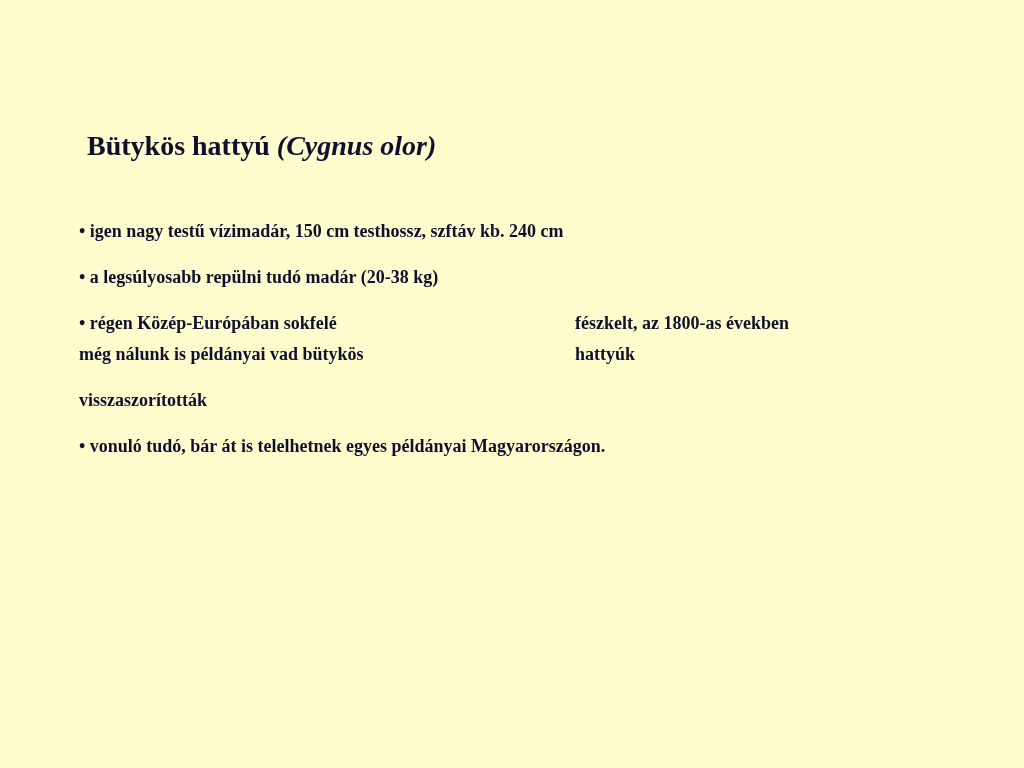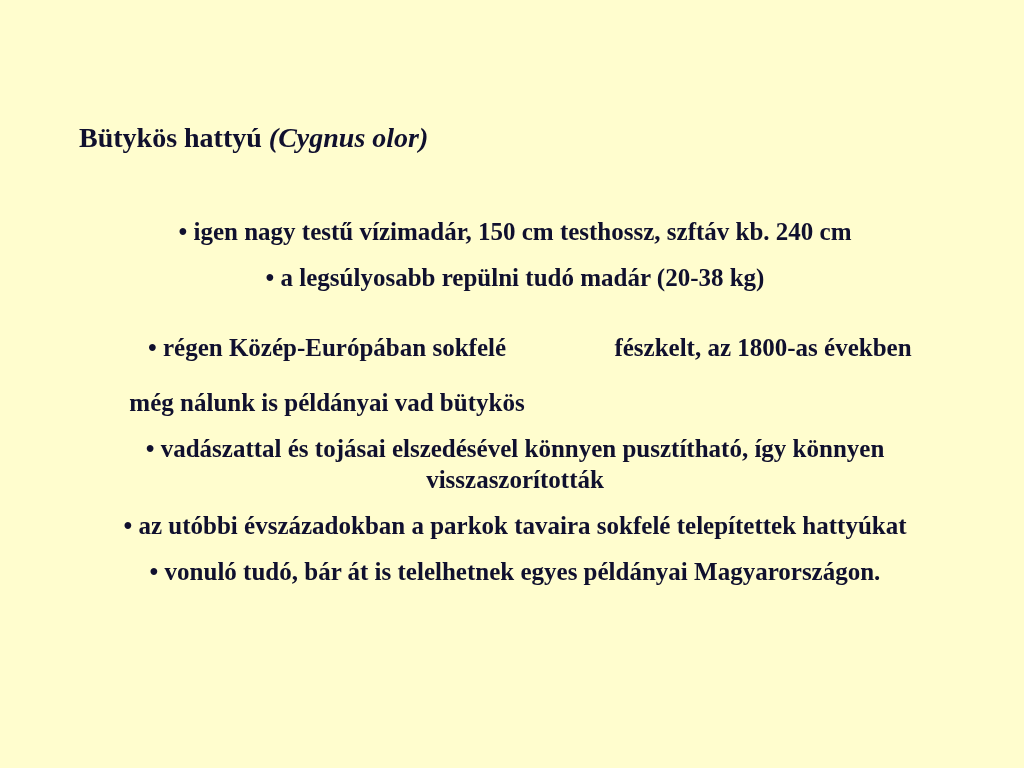--- a/index.html
+++ b/index.html
@@ -13,48 +13,46 @@
     overflow: hidden;
     background: var(--bg, #FFFDCE);
     color: var(--fg, #10102E);
     font-family: "Liberation Serif", "DejaVu Serif", serif;
     font-weight: bold;
   }
   .title {
     position: absolute;
     left: 79px;
     top: 121px;
-    margin: 0;
+    margin: 8px;
     font-size: 28px;
     line-height: 34px;
     font-weight: bold;
     white-space: nowrap;
   }
   .title .latin {
     font-style: italic;
   }
   .content {
     position: absolute;
     left: 79px;
     top: 216px;
     width: 872px;
-    font-size: 25px;
+    font-size: 18px;
     line-height: 31px;
-    text-align: center;
   }
   .content .b {
     margin: 0 0 15px 0;
   }
   .split {
     display: grid;
     grid-template-columns: 496px 1fr;
   }
   .split span {
     white-space: nowrap;
-    margin-top: 24px;
   }
 </style>
 </head>
 <body>
 
 <div class="slide">
 
   <h1 class="title">
     <span>Bütykös hattyú </span><span class="latin">(Cygnus olor)</span>
   </h1>
@@ -63,26 +61,25 @@
 
     <p class="b">• igen nagy testű vízimadár, 150 cm testhossz, szftáv kb. 240 cm</p>
 
     <p class="b">• a legsúlyosabb repülni tudó madár (20-38 kg)</p>
 
 
     <div class="b split">
       <span>• régen Közép-Európában sokfelé</span>
       <span>fészkelt, az 1800-as években</span>
       <span>még nálunk is példányai vad bütykös</span>
+      <span>hattyúk</span>
     </div>
 
     <div class="b">
-      <div>• vadászattal és tojásai elszedésével könnyen pusztítható, így könnyen</div>
       <div>visszaszorították</div>
     </div>
 
-    <p class="b">• az utóbbi évszázadokban a parkok tavaira sokfelé telepítettek hattyúkat</p>
 
 
     <p class="b">• vonuló tudó, bár át is telelhetnek egyes példányai Magyarországon.</p>
 
   </div>
 </div>
 
 </body></html>

